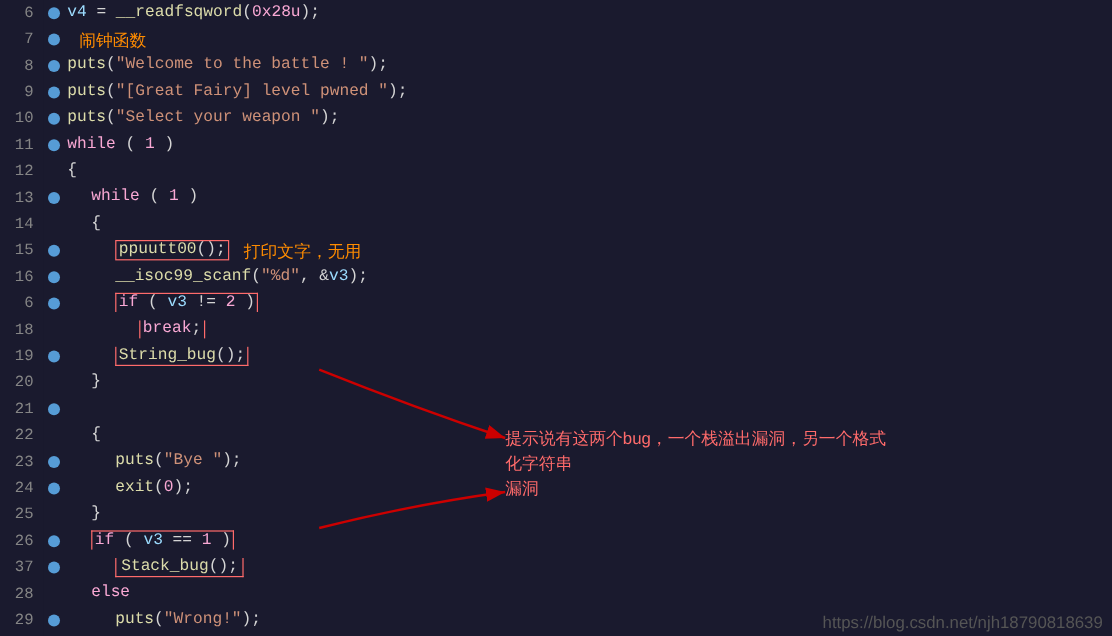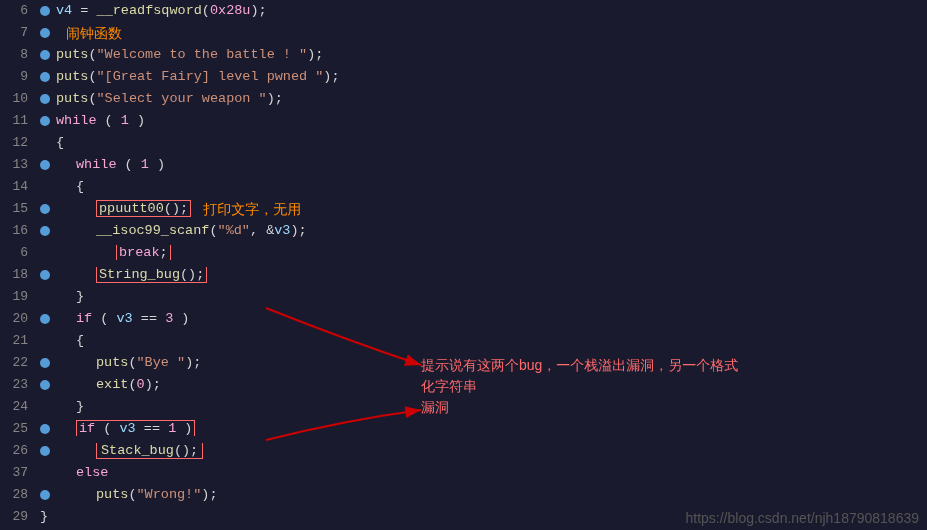--- a/index.html
+++ b/index.html
@@ -182,39 +182,42 @@
       <div class="dot"></div>
       <span class="code-text plain indent2"><span style="border:1.5px solid #ff6b6b; padding:0 2px; display:inline;"><span class="fn">ppuutt00</span>();</span></span>
       <span style="color:#ff8c00; font-family:'Microsoft YaHei',sans-serif; font-size:14px; margin-left:12px;">打印文字，无用</span>
     </div>
 
     <div class="code-line">
       <div class="dot"></div>
       <span class="code-text plain indent2"><span class="fn">__isoc99_scanf</span>(<span class="str">"%d"</span>, &amp;<span class="var">v3</span>);</span>
     </div>
 
+    <div class="code-line" style="position:relative;">
+      <div class="dot"></div>
+      <span class="code-text plain indent2"><span style="border:1.5px solid #ff6b6b; border-bottom:none; padding:0 2px; display:inline;"><span class="kw">if</span> ( <span class="var">v3</span> <span class="op">!=</span> <span class="num">2</span> )</span></span>
+    </div>
 
     <div class="code-line">
       <div class="dot-empty"></div>
       <span class="code-text plain indent3"><span style="border-left:1.5px solid #ff6b6b; border-right:1.5px solid #ff6b6b; padding:0 2px; display:inline;"><span class="kw">break</span>;</span></span>
     </div>
 
     <div class="code-line">
       <div class="dot"></div>
       <span class="code-text plain indent2"><span style="border:1.5px solid #ff6b6b; border-top:none; padding:0 2px; display:inline;"><span class="fn">String_bug</span>();</span></span>
     </div>
 
     <div class="code-line">
       <div class="dot-empty"></div>
       <span class="code-text plain indent1">}</span>
     </div>
 
     <div class="code-line">
       <div class="dot"></div>
-      <span class="code-text plain indent1"><span class="kw">if</span> ( <span class="var">v3</span> <span class="op">==</span> <span class="num">3</span> )</span>
     </div>
 
     <div class="code-line">
       <div class="dot-empty"></div>
       <span class="code-text plain indent1">{</span>
     </div>
 
     <div class="code-line">
       <div class="dot"></div>
       <span class="code-text plain indent2"><span class="fn">puts</span>(<span class="str">"Bye "</span>);</span>

